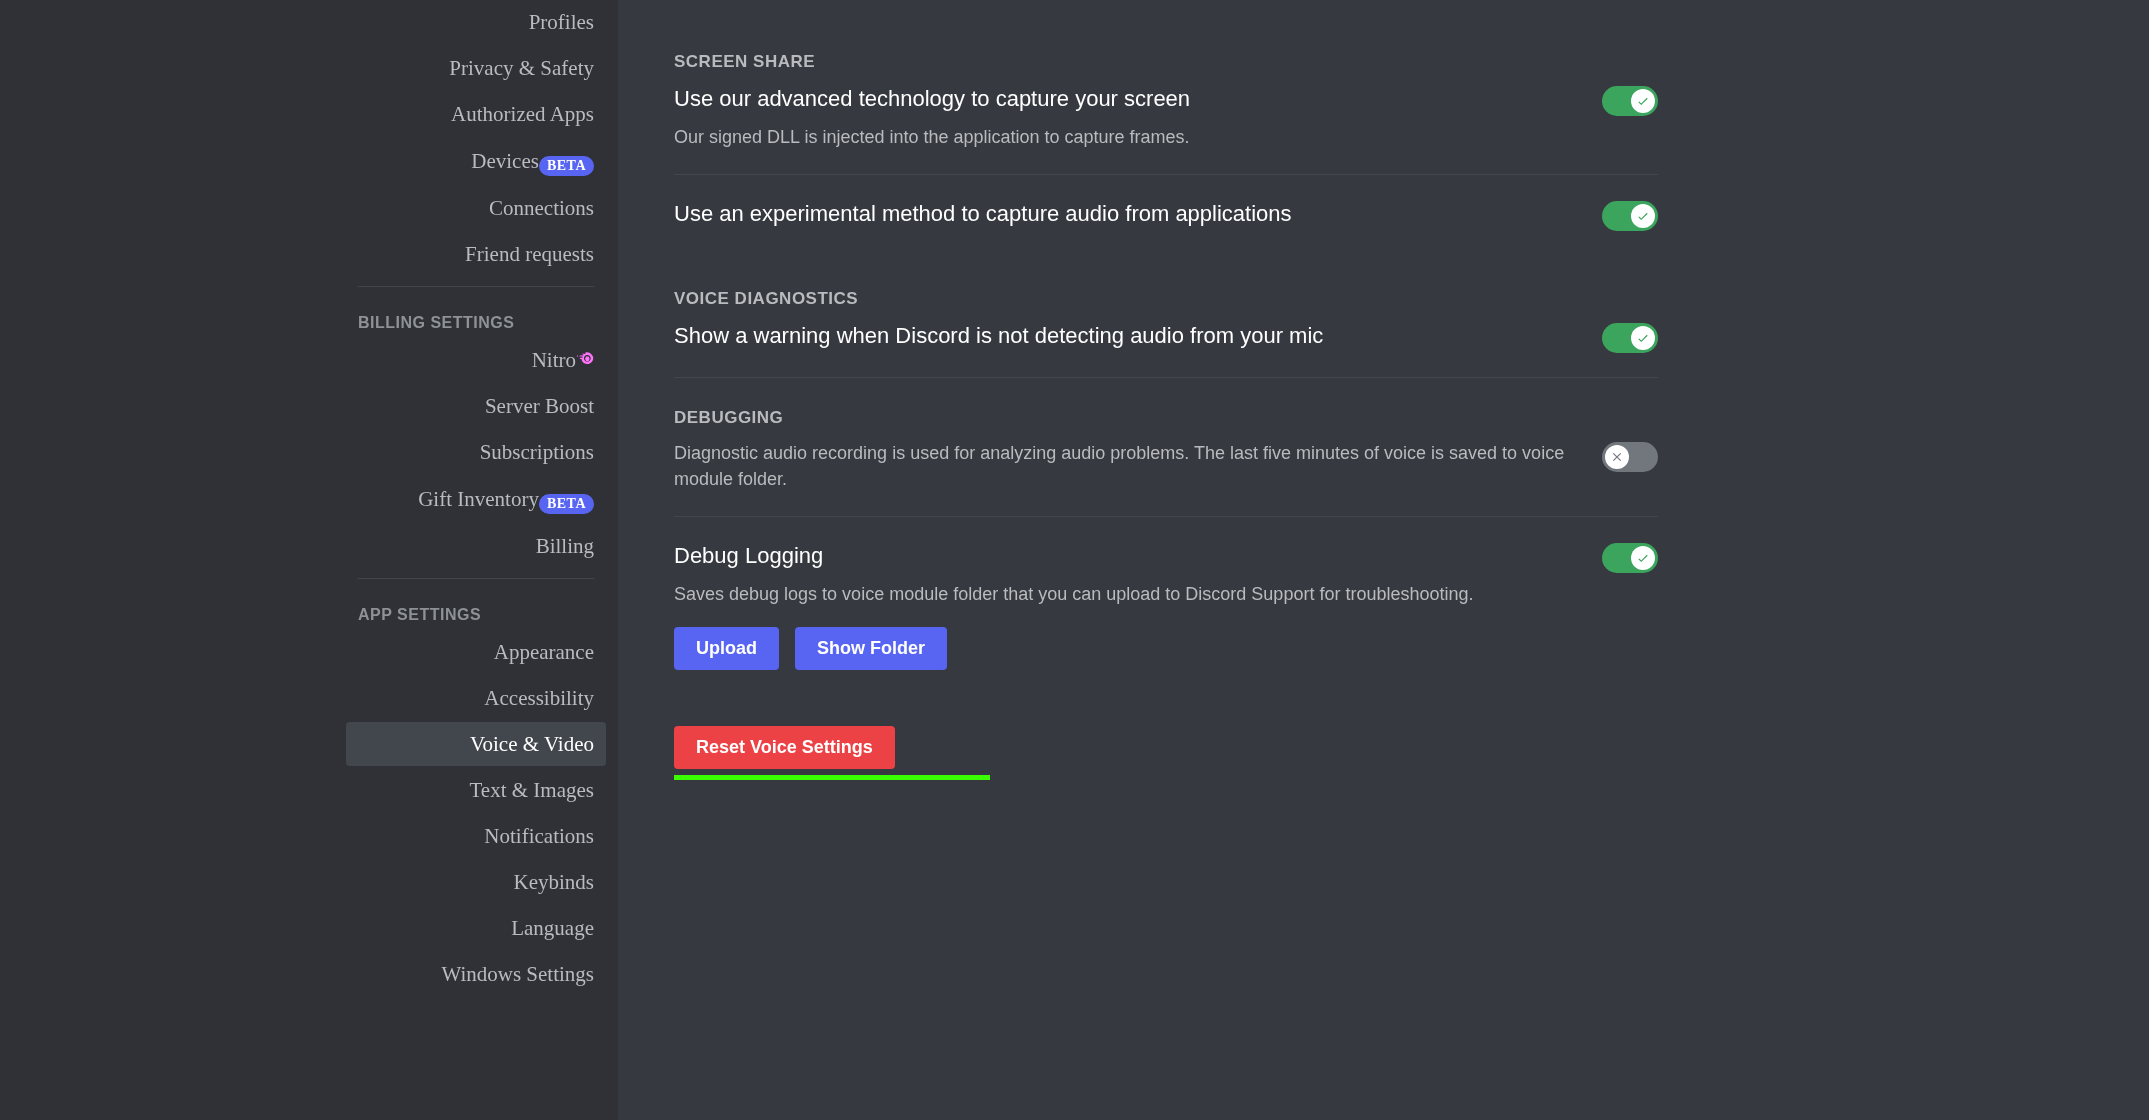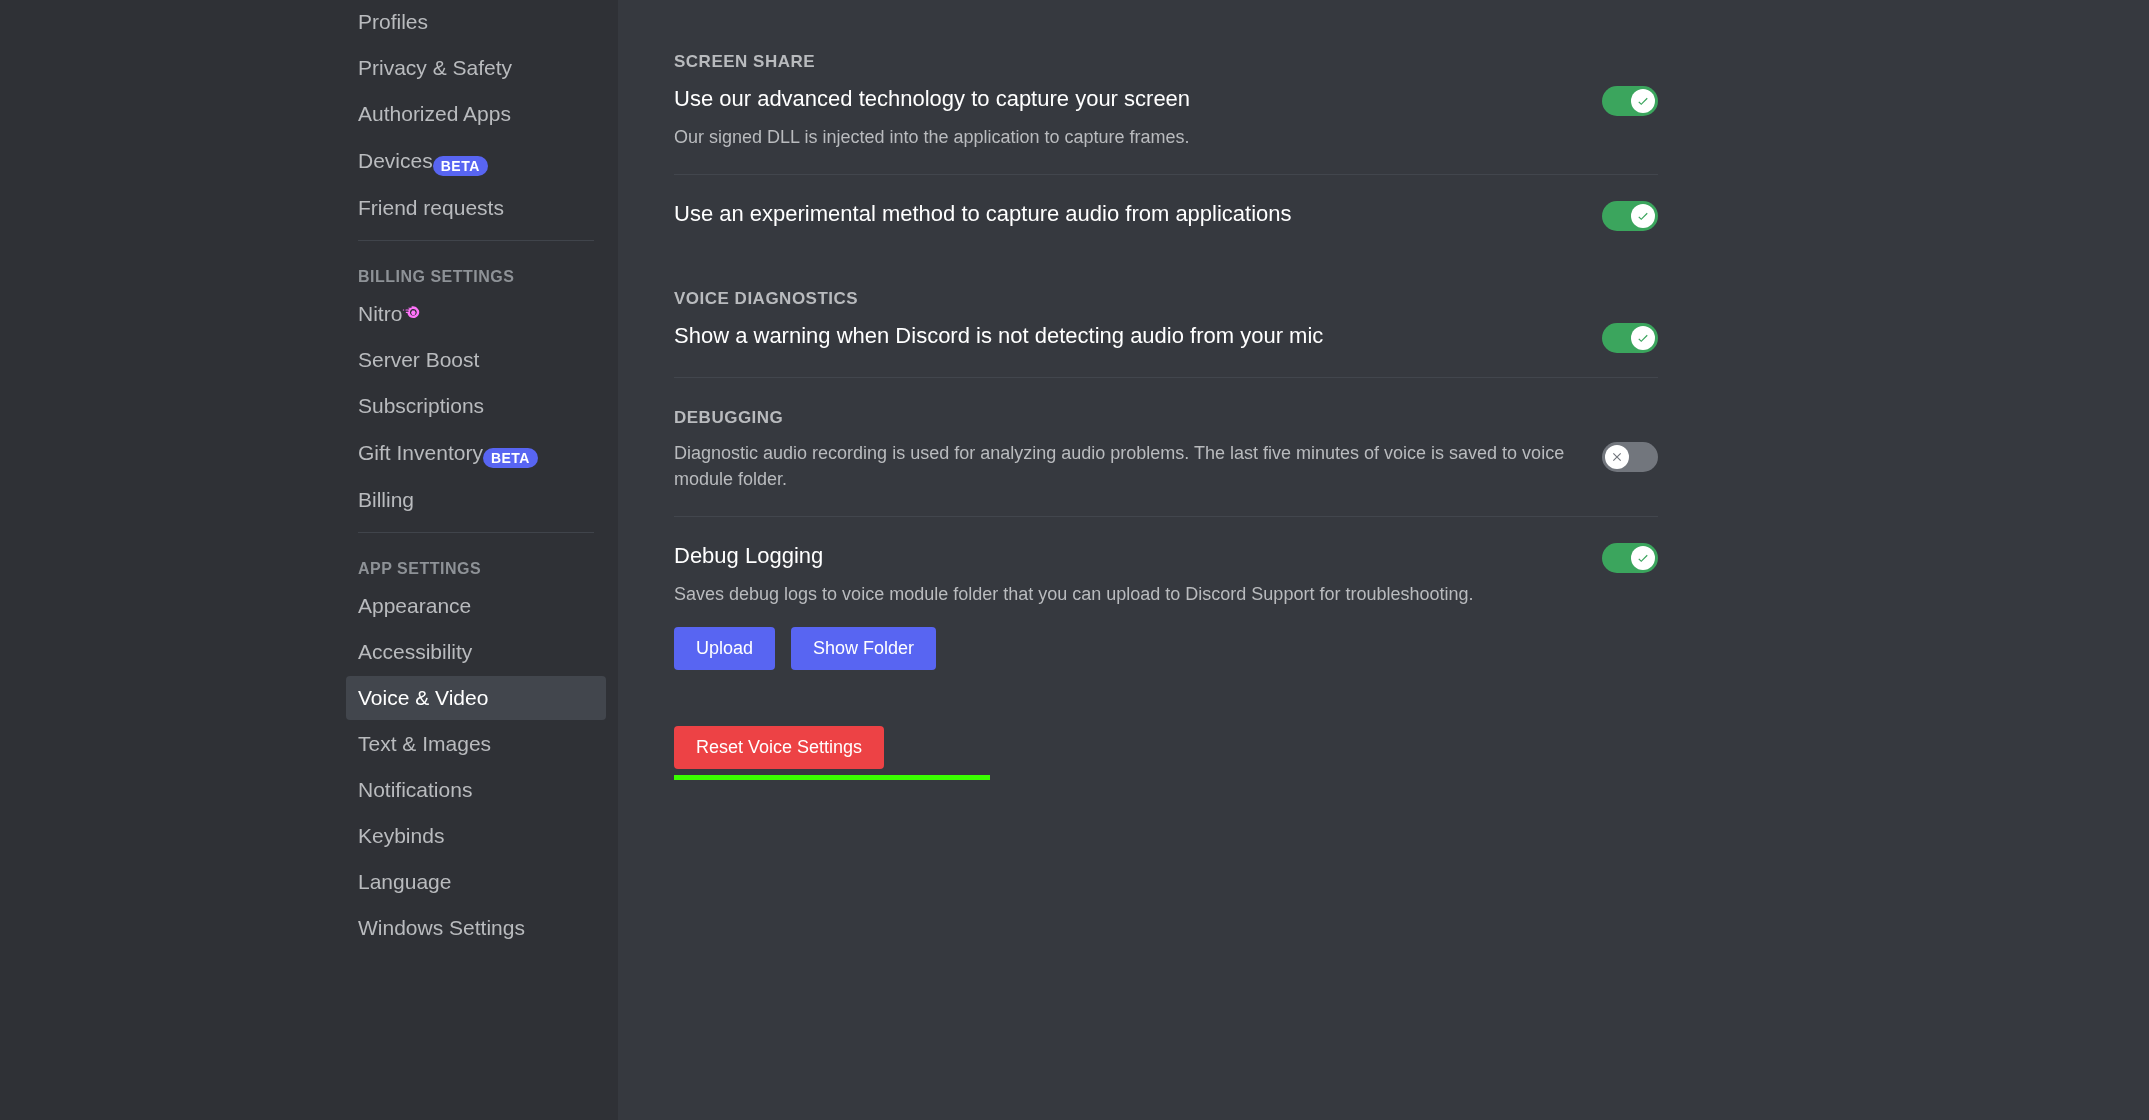--- a/index.html
+++ b/index.html
@@ -27,23 +27,24 @@
 }
 .sidebar-item {
   padding: 8px 12px;
   margin-bottom: 2px;
   border-radius: 4px;
   font-size: 21px;
   font-weight: 500;
   color: #b9bbbe;
   cursor: pointer;
   display: flex;
-  justify-content: flex-start;
+  justify-content: flex-end;
   align-items: center;
   line-height: 28px;
+  font-family: Liberation Serif, serif;
 }
 .sidebar-item.active { background: #42464d; color: #ffffff; }
 .sidebar-section-header {
   padding: 8px 12px 6px 12px;
   font-size: 16px;
   font-weight: 700;
   color: #8e9297;
   text-transform: uppercase;
   letter-spacing: 0.5px;
   margin-top: 19px;
@@ -146,21 +147,21 @@
 .button-row {
   display: flex;
   gap: 16px;
   margin-top: 20px;
 }
 .btn {
   padding: 11px 22px;
   border: none;
   border-radius: 4px;
   font-size: 18px;
-  font-weight: 400;
+  font-weight: 700;
   cursor: pointer;
   color: #ffffff;
 }
 .btn-primary { background: #5865f2; }
 .btn-danger { background: #ed4245; }
 .reset-wrapper {
   margin-top: 56px;
   padding-bottom: 6px;
   border-bottom: 5px solid #3aff00;
   display: inline-block;
@@ -180,20 +181,23 @@
       <span>Privacy &amp; Safety</span>
     </div>
     <div class="sidebar-item">
       <span>Authorized Apps</span>
     </div>
     <div class="sidebar-item">
       <span>Devices</span>
       <span class="beta-badge">BETA</span>
     </div>
     <div class="sidebar-item">
+      <span>Connections</span>
+    </div>
+    <div class="sidebar-item">
       <span>Friend requests</span>
     </div>
 
     <div class="sidebar-divider"></div>
     <div class="sidebar-section-header">Billing Settings</div>
 
     <div class="sidebar-item">
       <span>Nitro</span>
       <span>
         <svg class="nitro-icon" viewBox="0 0 24 24" fill="currentColor">

